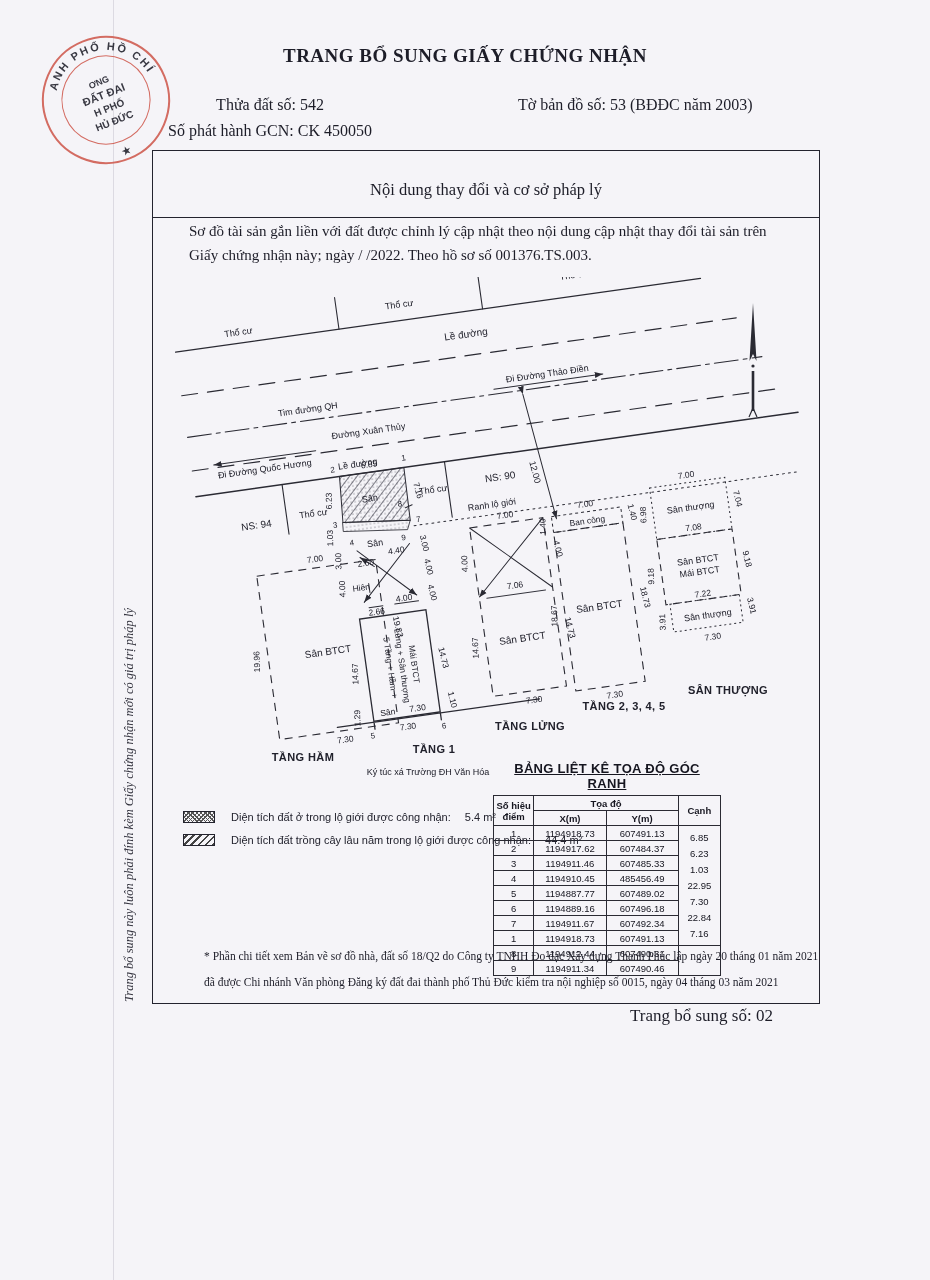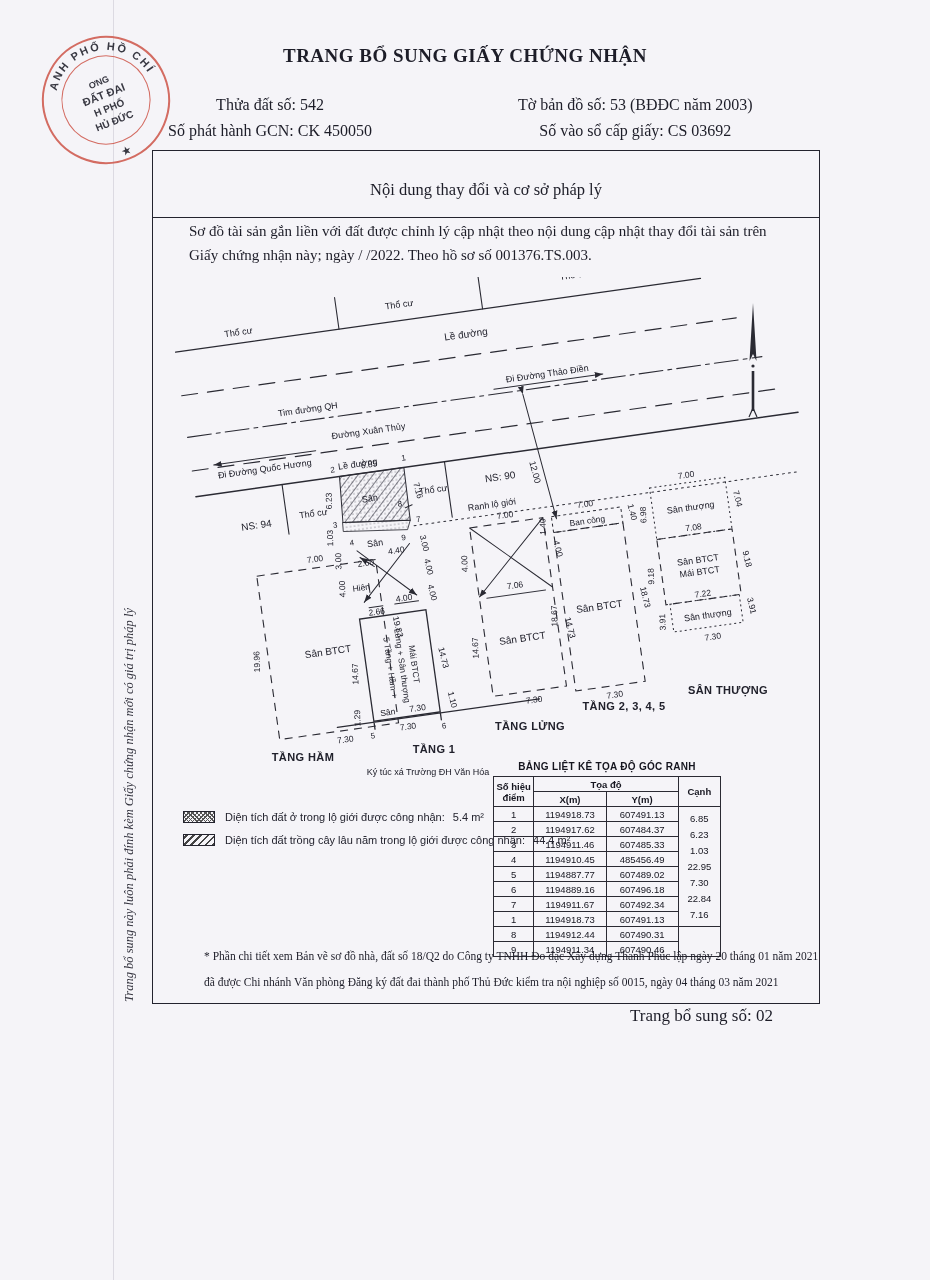--- a/index.html
+++ b/index.html
@@ -14,29 +14,29 @@
   .box{position:absolute;left:152px;top:150px;width:666px;height:852px;border:1.6px solid #23232e;}
   .box-title{position:absolute;left:0;top:12px;width:100%;height:54px;line-height:54px;text-align:center;
              font-size:16.5px;border-bottom:1.4px solid #23232e;}
   .para{position:absolute;left:36px;top:68px;width:596px;font-size:15px;line-height:1.6;}
   .sketch{position:absolute;left:0;top:126px;}
   svg text{font-family:"Liberation Sans", sans-serif;fill:#20202b;}
   .t8{font-size:8px;} .t85{font-size:8.5px;} .t9{font-size:9px;} .t10{font-size:10px;}
   .lbl{font-size:11px;font-weight:bold;letter-spacing:.4px;}
   .legend{position:absolute;left:30px;top:660px;font-family:"Liberation Sans", sans-serif;
           font-size:11px;color:#23232e;}
-  .leg-row{display:flex;align-items:center;margin-bottom:11px;}
+  .leg-row{display:flex;align-items:center;margin-bottom:11px;gap:6px;}
   .swatch{width:30px;height:10px;border:1px solid #23232e;margin-right:10px;flex:none;}
   .sw-cross{background:
      repeating-linear-gradient(45deg,#555 0 1px,transparent 1px 3px),
      repeating-linear-gradient(-45deg,#555 0 1px,transparent 1px 3px);}
   .sw-diag{background:repeating-linear-gradient(-45deg,#444 0 2px,transparent 2px 5px);}
   .leg-val{margin-left:8px;}
   .coord{position:absolute;left:340px;top:610px;width:228px;font-family:"Liberation Sans", sans-serif;color:#15151f;}
-  .coord h4{margin:0 0 4px 0;text-align:center;font-size:10px;letter-spacing:.3px;}
+  .coord h4{margin:0 0 4px 0;text-align:center;font-size:13px;letter-spacing:.3px;text-decoration:underline;}
   .coord table{border-collapse:collapse;width:100%;}
   .coord th,.coord td{border:1px solid #2a2a33;font-size:9.5px;text-align:center;
                       padding:0;height:14px;font-weight:normal;}
   .coord th{font-weight:bold;}
   .sep td{border-top:1.8px solid #2a2a33;}
   .canh-cell div{display:flex;flex-direction:column;justify-content:space-around;height:112px;}
   .foot{position:absolute;left:13px;width:640px;font-size:11.5px;margin-left:38px;}
   .foot1{top:799px;} .foot2{top:825px;}
   .page-num{position:absolute;left:630px;top:1006px;font-size:17px;}
   .side-note{position:absolute;left:122px;top:1002px;width:540px;transform:rotate(-90deg);
@@ -70,21 +70,20 @@
   </svg>
 
   <div class="title">TRANG BỔ SUNG GIẤY CHỨNG NHẬN</div>
 
   <div class="hdr left">
     <div>Thửa đất số: 542</div>
     <div>Số phát hành GCN: CK 450050</div>
   </div>
   <div class="hdr right">
     <div>Tờ bản đồ số: 53 (BĐĐC năm 2003)</div>
-    <div>Số vào sổ cấp giấy: CS 03692</div>
   </div>
 
   <div class="box">
     <div class="box-title">Nội dung thay đổi và cơ sở pháp lý</div>
     <div class="para">Sơ đồ tài sản gắn liền với đất được chỉnh lý cập nhật theo nội dung cập nhật thay đổi tài sản trên Giấy chứng nhận này; ngày    /    /2022. Theo hồ sơ số 001376.TS.003.</div>
 
     <svg class="sketch" width="664" height="520" viewBox="0 0 664 520">
       <defs>
         <marker id="ah" markerWidth="9" markerHeight="8" refX="8" refY="4" orient="auto">
           <path d="M0,1 L8,4 L0,7 z" fill="#2a2a33"></path>

